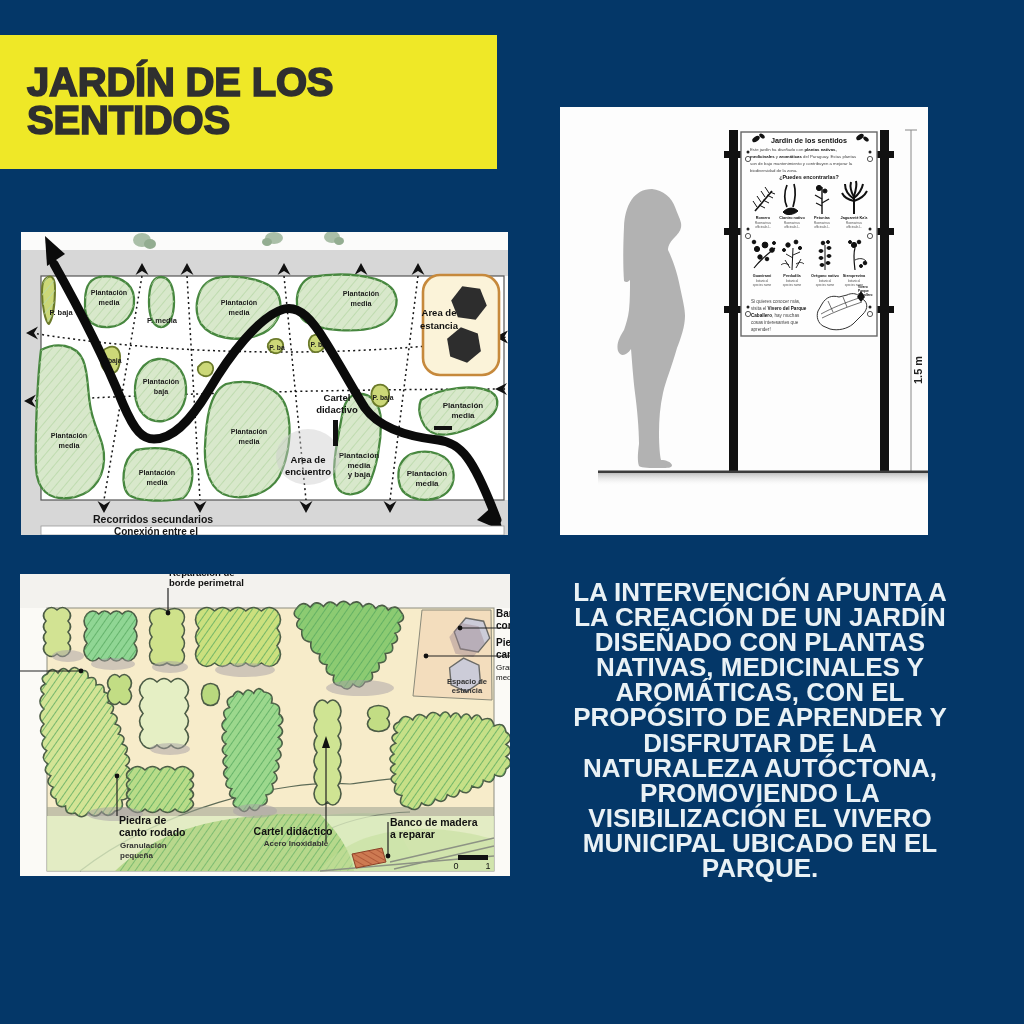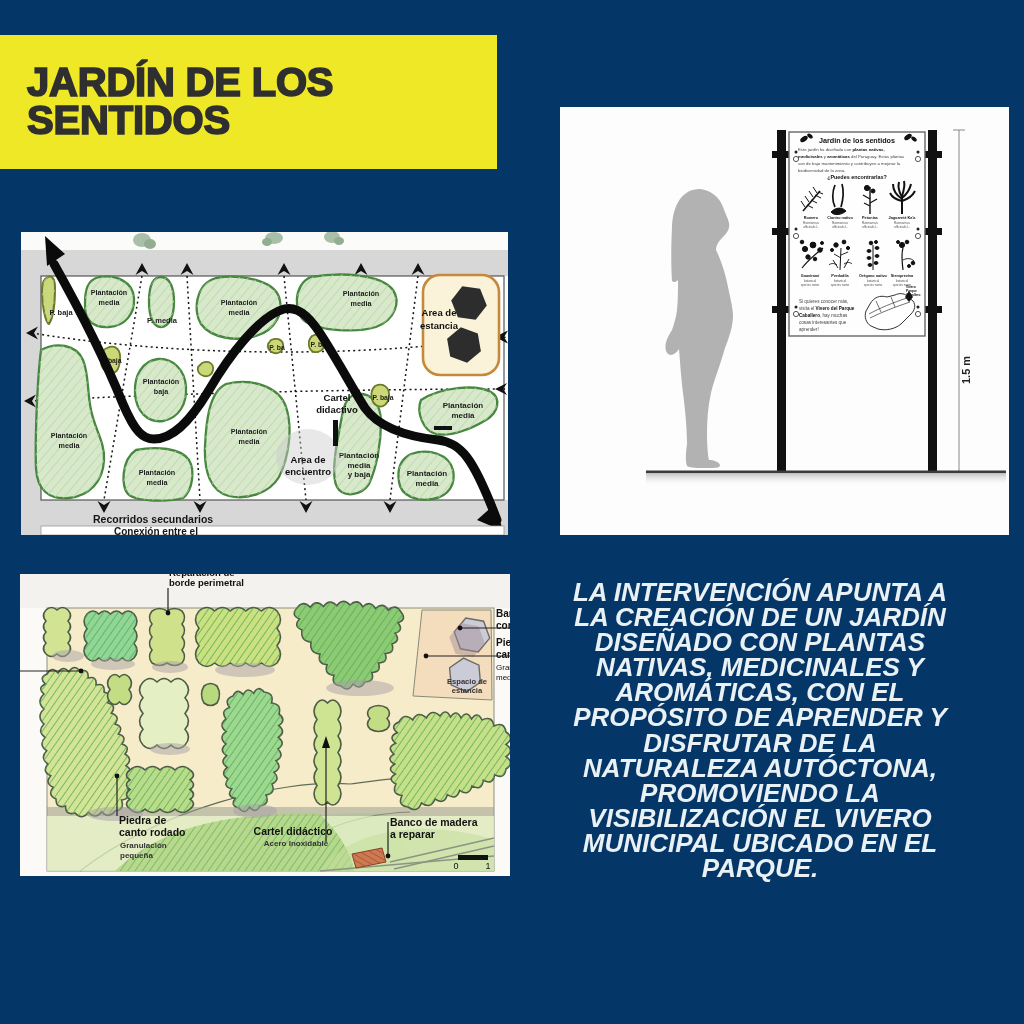--- a/index.html
+++ b/index.html
@@ -419,21 +419,21 @@
 <g>
 <line x1="368" y1="248" x2="368" y2="281" stroke="#222" stroke-width="1.2"></line>
         <circle cx="368" cy="282" r="2.4" fill="#111"></circle>
 <text x="370" y="252" font-size="10.5" font-weight="bold" fill="#111">Banco de madera</text>
 <text x="370" y="264" font-size="10.5" font-weight="bold" fill="#111">a reparar</text>
 </g>
 
 </svg>
 </div>
 
-<div class="abs" style="left:560px;top:107px;width:401px;height:428px;background:#fdfdfd;overflow:hidden;padding-left:48px;">
+<div class="abs" style="left:560px;top:107px;width:368px;height:428px;background:#fdfdfd;overflow:hidden;">
 <svg width="401" height="428" viewBox="0 0 401 428">
 <defs>
 <linearGradient id="gsh" x1="0" y1="0" x2="0" y2="1">
 <stop offset="0" stop-color="#c2c2c2"></stop>
           <stop offset="1" stop-color="#ffffff" stop-opacity="0"></stop>
 </linearGradient>
 </defs>
 
 <g>
 <path d="M92,82
@@ -672,21 +672,21 @@
 
 <g>
 <rect x="38" y="363.5" width="360" height="2.8" fill="#3b3b3b"></rect>
 <rect x="38" y="366.3" width="360" height="13" fill="url(#gsh)"></rect>
 </g>
 
 </svg>
 </div>
 
 <div class="abs" style="left:556px;top:580px;width:408px;color:#e9f1f5;text-align:center;
-     font-size:26px;line-height:25.1px;font-weight:bold;font-style:italic;">
+     font-size:26px;line-height:25.1px;font-weight:bold;">
 LA INTERVENCIÓN APUNTA A<br>
 LA CREACIÓN DE UN JARDÍN<br>
 DISEÑADO CON PLANTAS<br>
 NATIVAS, MEDICINALES Y<br>
 AROMÁTICAS, CON EL<br>
 PROPÓSITO DE APRENDER Y<br>
 DISFRUTAR DE LA<br>
 NATURALEZA AUTÓCTONA,<br>
 PROMOVIENDO LA<br>
 VISIBILIZACIÓN EL VIVERO<br>

